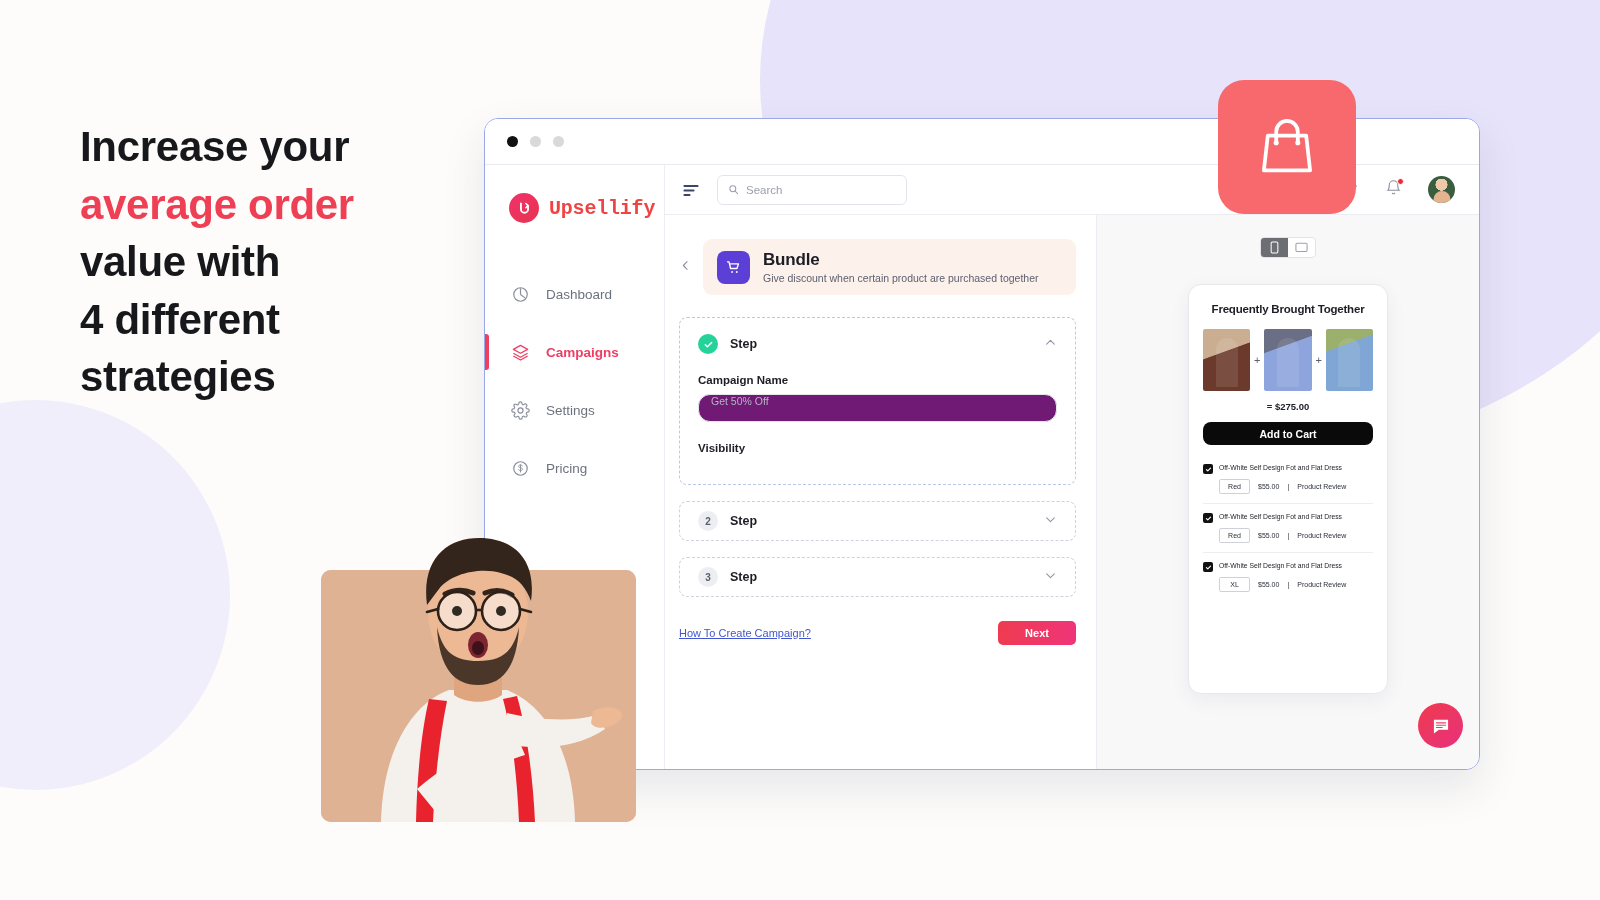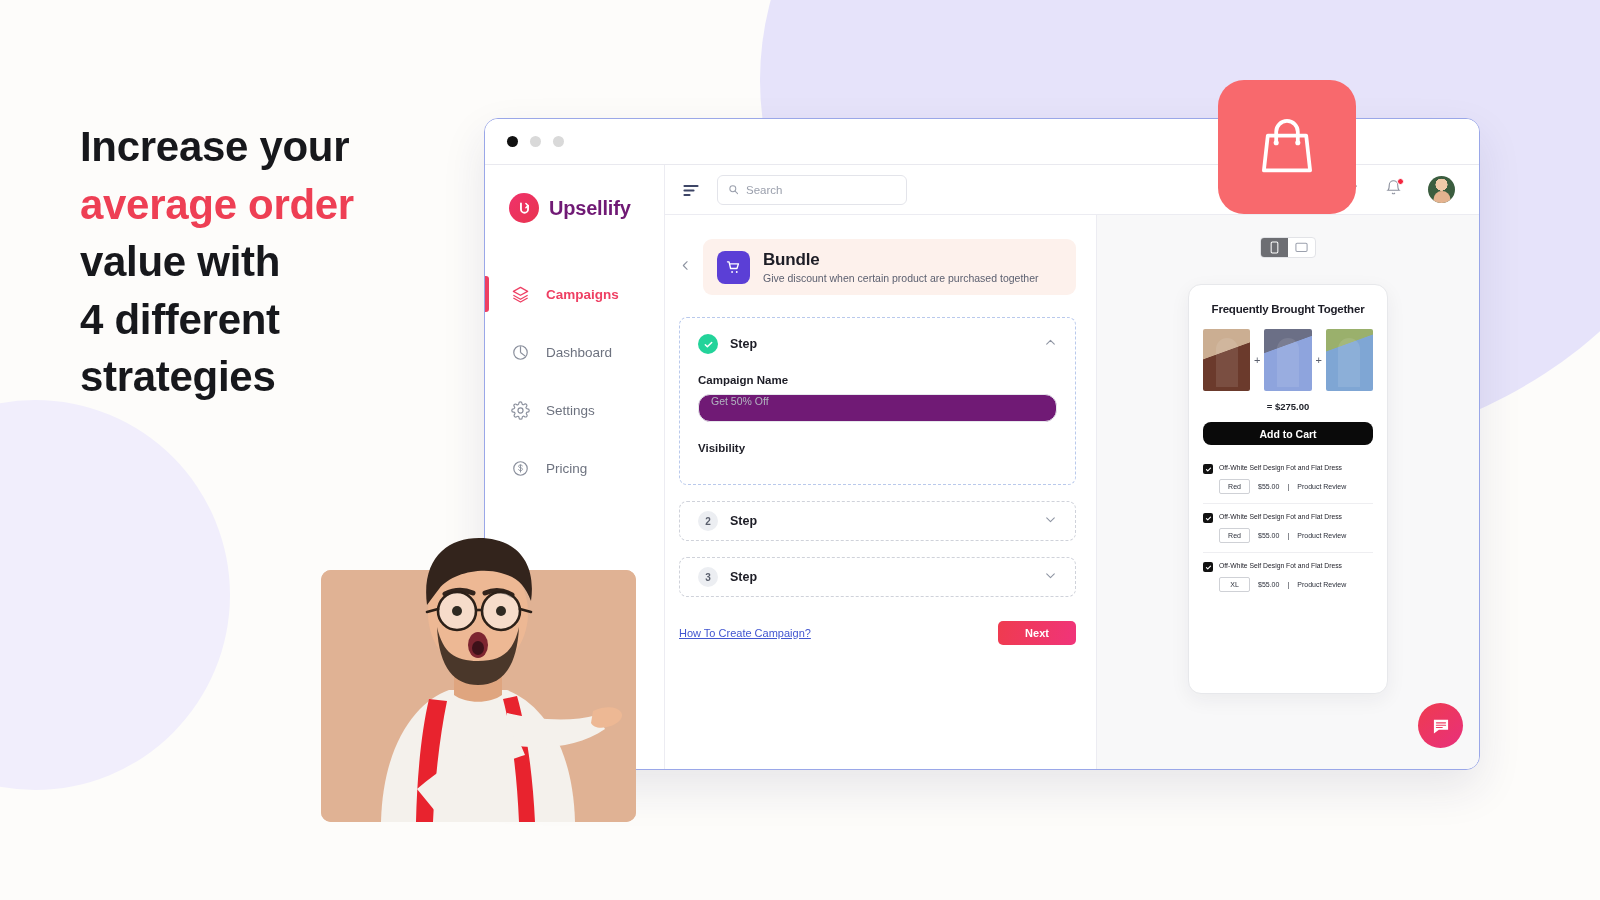--- a/index.html
+++ b/index.html
@@ -86,21 +86,21 @@
     display: flex; align-items: center; gap: 10px;
     padding: 8px 0 0 24px;
   }
   .brand-logo {
     width: 30px; height: 30px; border-radius: 50%;
     background: linear-gradient(135deg,#f0326b,#e8344f);
     display: flex; align-items: center; justify-content: center;
     color: #fff; font-weight: 700; font-size: 17px;
     position: relative;
   }
-  .brand-name { font-size: 20px; font-weight: 600; color: #701a75; letter-spacing: -0.2px; }
+  .brand-name { font-size: 20px; font-weight: 600; color: #ef4444; letter-spacing: -0.2px; font-family: Liberation Mono, monospace; }
 
   .nav { margin-top: 42px; }
   .nav-item {
     display: flex; align-items: center; gap: 16px;
     padding: 0 0 0 26px;
     height: 58px;
     position: relative;
     color: #6d727f;
     font-size: 13.5px;
   }
@@ -388,39 +388,39 @@
         <span class="brand-logo">
           <svg width="17" height="17" viewBox="0 0 24 24" fill="none" stroke="#fff" stroke-width="2.6" stroke-linecap="round">
             <path d="M7 5v8a5 5 0 0 0 10 0V8"></path>
               <path d="M14 5l3 3 -3 3" stroke-width="2.2"></path>
           </svg>
         </span>
         <span class="brand-name">Upsellify</span>
       </div>
 
       <div class="nav">
+        <div class="nav-item">
+          <span class="ic">
+            <svg width="19" height="19" viewBox="0 0 24 24" fill="none" stroke="#8a8f9c" stroke-width="1.5">
+              <circle cx="12" cy="12" r="8.5"></circle>
+                <path d="M12 12V4.2M12 12l6 4.6"></path>
+            </svg>
+          </span>
+          <span>Dashboard</span>
+        </div>
+
         <div class="nav-item active">
           <span class="ic">
             <svg width="19" height="19" viewBox="0 0 24 24" fill="none" stroke="#ee3f63" stroke-width="1.6" stroke-linejoin="round">
               <path d="M12 3l9 5-9 5-9-5 9-5z"></path>
                 <path d="M3 13l9 5 9-5"></path>
                 <path d="M3 16.5l9 5 9-5"></path>
             </svg>
           </span>
           <span>Campaigns</span>
-        </div>
-
-        <div class="nav-item">
-          <span class="ic">
-            <svg width="19" height="19" viewBox="0 0 24 24" fill="none" stroke="#8a8f9c" stroke-width="1.5">
-              <circle cx="12" cy="12" r="8.5"></circle>
-                <path d="M12 12V4.2M12 12l6 4.6"></path>
-            </svg>
-          </span>
-          <span>Dashboard</span>
         </div>
 
         <div class="nav-item">
           <span class="ic">
             <svg width="19" height="19" viewBox="0 0 24 24" fill="none" stroke="#8a8f9c" stroke-width="1.5">
               <circle cx="12" cy="12" r="3.2"></circle>
               <path d="M19.4 15a1.6 1.6 0 0 0 .33 1.76l.06.06a2 2 0 1 1-2.83 2.83l-.06-.06a1.6 1.6 0 0 0-1.76-.33 1.6 1.6 0 0 0-1 1.47V21a2 2 0 1 1-4 0v-.1a1.6 1.6 0 0 0-1-1.46 1.6 1.6 0 0 0-1.77.33l-.06.06a2 2 0 1 1-2.83-2.83l.06-.06A1.6 1.6 0 0 0 4.9 15a1.6 1.6 0 0 0-1.46-1H3a2 2 0 1 1 0-4h.1a1.6 1.6 0 0 0 1.46-1 1.6 1.6 0 0 0-.33-1.77L4.2 7.2a2 2 0 1 1 2.83-2.83l.06.06A1.6 1.6 0 0 0 8.85 4.8 1.6 1.6 0 0 0 9.85 3.3V3a2 2 0 1 1 4 0v.1a1.6 1.6 0 0 0 1 1.46 1.6 1.6 0 0 0 1.76-.33l.06-.06a2 2 0 1 1 2.83 2.83l-.06.06A1.6 1.6 0 0 0 19.1 9a1.6 1.6 0 0 0 1.47 1H21a2 2 0 1 1 0 4h-.1a1.6 1.6 0 0 0-1.5 1z"></path>
             </svg>
           </span>
           <span>Settings</span>

